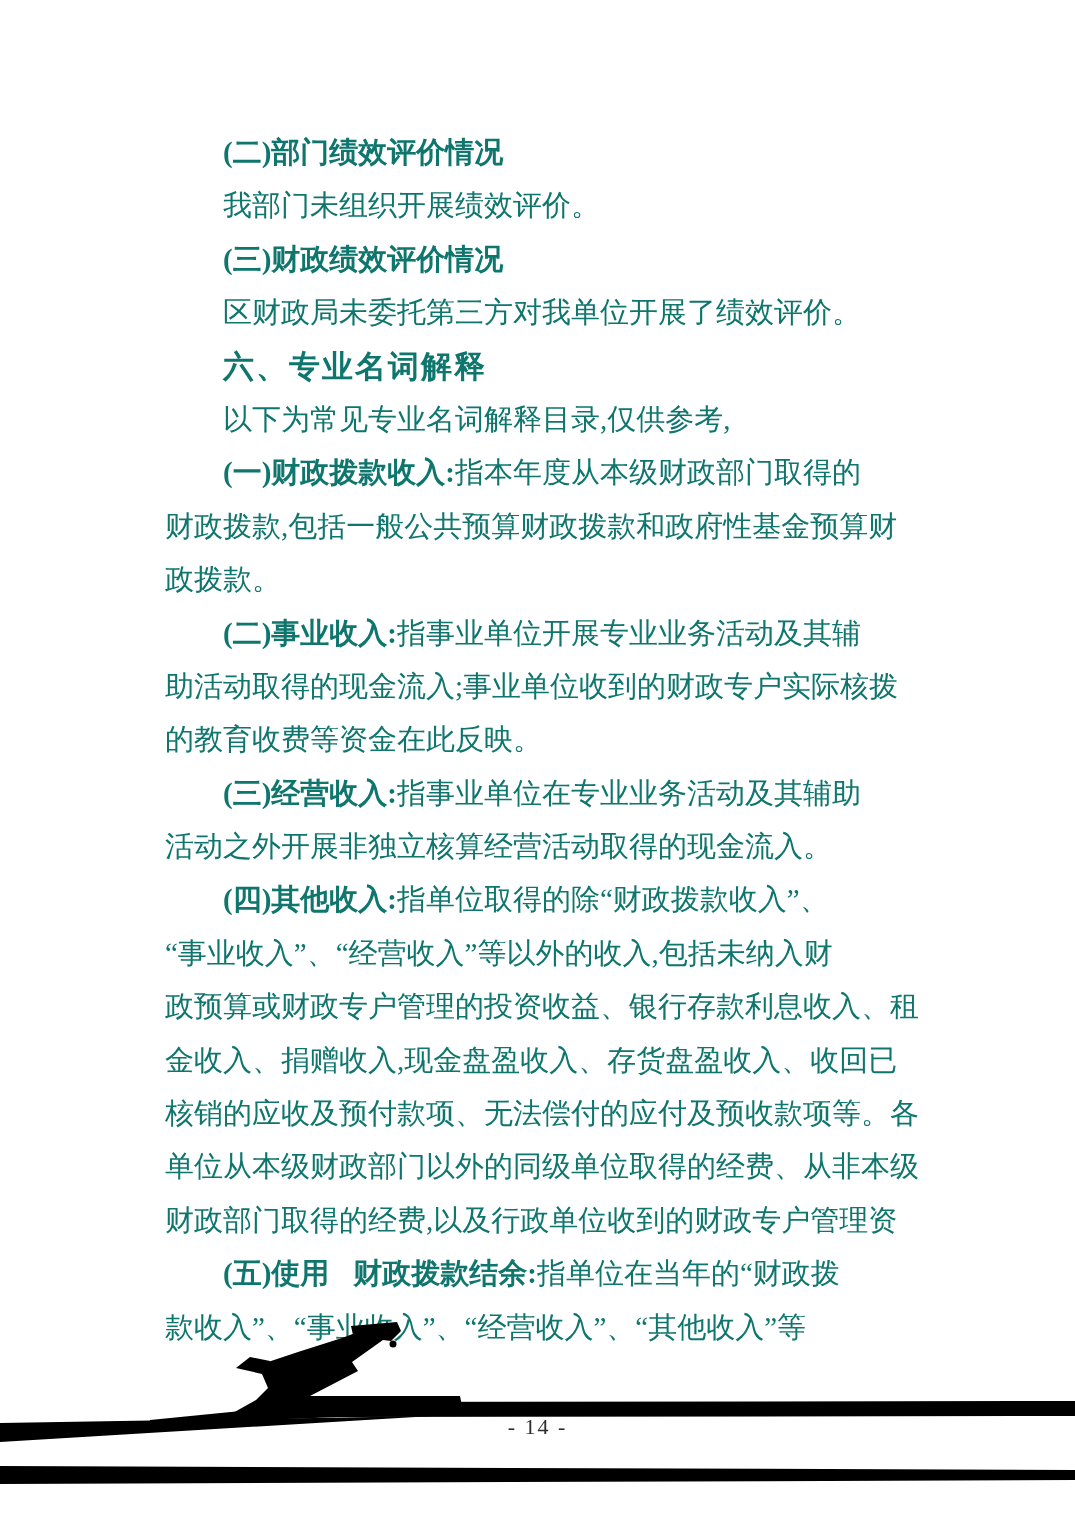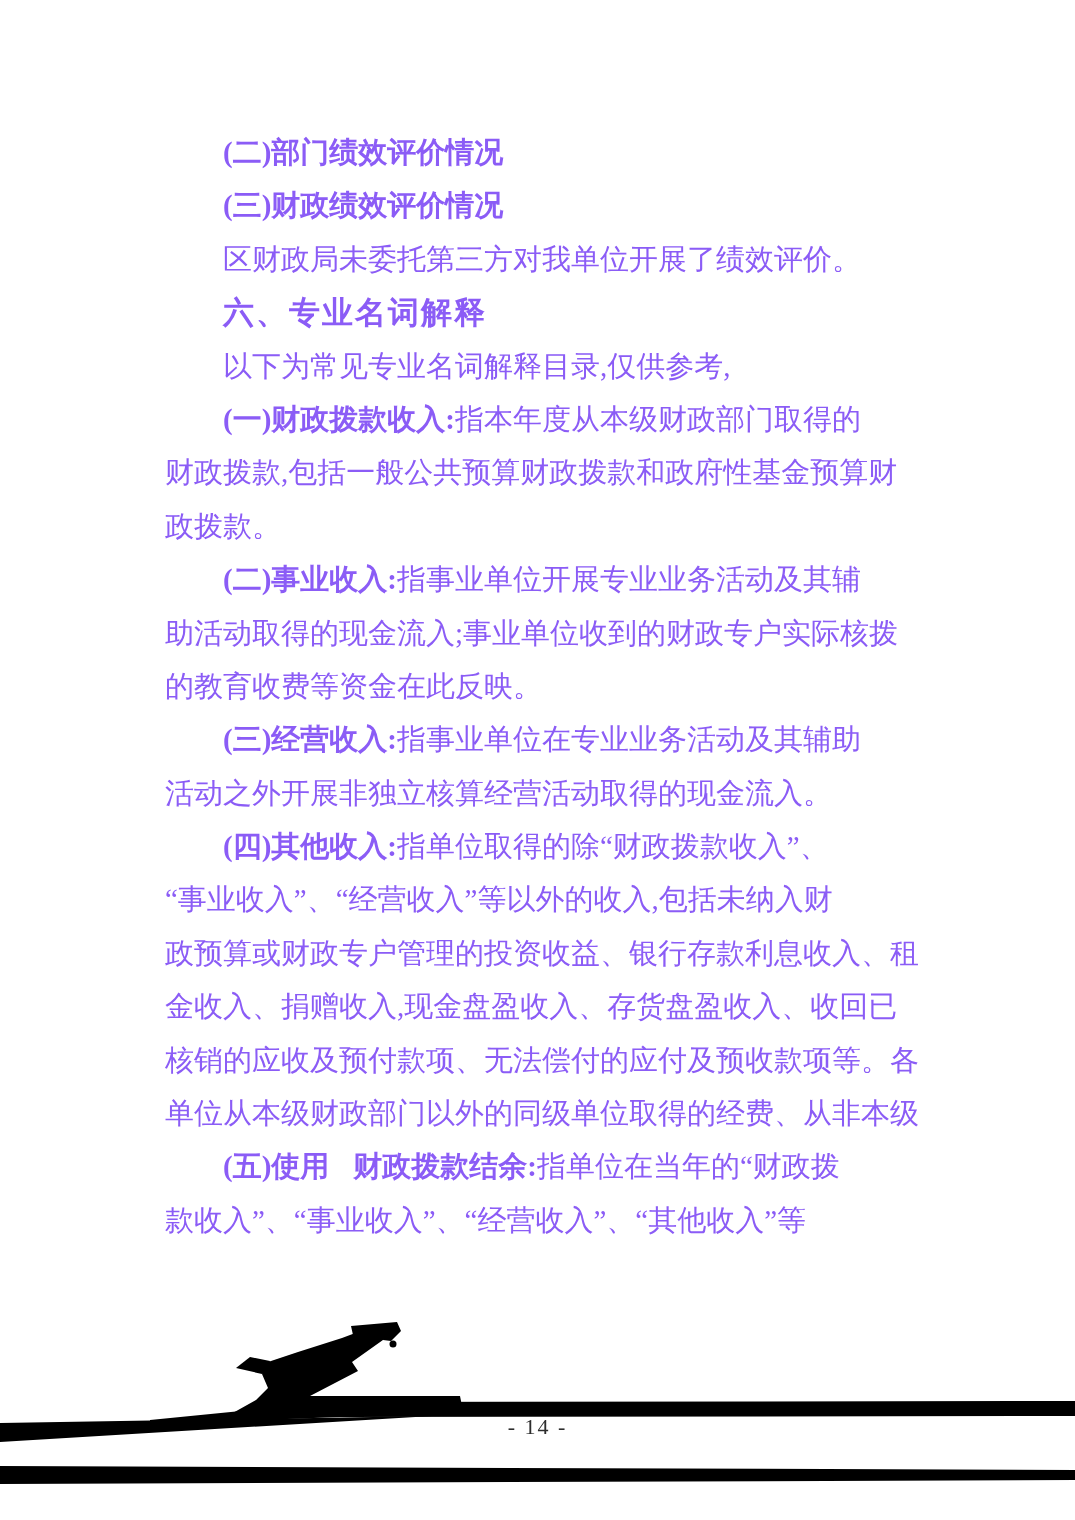--- a/index.html
+++ b/index.html
@@ -13,21 +13,21 @@
   .doc {
     position: absolute;
     left: 165px; top: 126px;
     width: 775px;
   }
   .line {
     height: 53.4px;
     line-height: 53.4px;
     font-size: 29px;
     white-space: nowrap;
-    color: #8b5cf6;
+    color: #0f766e;
     letter-spacing: 0px;
   }
   .line.indent { padding-left: 58px; }
   .line.heading span.run {
     font-family: "Liberation Sans", "DejaVu Sans", sans-serif;
     font-size: 31px;
     font-weight: 700;
     letter-spacing: 2px;
   }
   span.run.b { font-weight: 700; }
@@ -48,38 +48,40 @@
     z-index: 5;
     pointer-events: none;
   }
   .artifacts polygon, .artifacts circle { fill: #000000; }
 </style>
 </head>
 <body>
 
 <div class="doc">
     <div class="line indent"><span class="run b">(二)部门绩效评价情况</span></div>
+    <div class="line indent"><span class="run">我部门未组织开展绩效评价。</span></div>
     <div class="line indent"><span class="run b">(三)财政绩效评价情况</span></div>
     <div class="line indent"><span class="run">区财政局未委托第三方对我单位开展了绩效评价。</span></div>
     <div class="line indent heading"><span class="run b">六、专业名词解释</span></div>
     <div class="line indent"><span class="run">以下为常见专业名词解释目录,仅供参考,</span></div>
     <div class="line indent"><span class="run b">(一)财政拨款收入:</span><span class="run">指本年度从本级财政部门取得的</span></div>
     <div class="line"><span class="run">财政拨款,包括一般公共预算财政拨款和政府性基金预算财</span></div>
     <div class="line"><span class="run">政拨款。</span></div>
     <div class="line indent"><span class="run b">(二)事业收入:</span><span class="run">指事业单位开展专业业务活动及其辅</span></div>
     <div class="line"><span class="run">助活动取得的现金流入;事业单位收到的财政专户实际核拨</span></div>
     <div class="line"><span class="run">的教育收费等资金在此反映。</span></div>
     <div class="line indent"><span class="run b">(三)经营收入:</span><span class="run">指事业单位在专业业务活动及其辅助</span></div>
     <div class="line"><span class="run">活动之外开展非独立核算经营活动取得的现金流入。</span></div>
     <div class="line indent"><span class="run b">(四)其他收入:</span><span class="run">指单位取得的除“财政拨款收入”、</span></div>
     <div class="line"><span class="run">“事业收入”、“经营收入”等以外的收入,包括未纳入财</span></div>
     <div class="line"><span class="run">政预算或财政专户管理的投资收益、银行存款利息收入、租</span></div>
     <div class="line"><span class="run">金收入、捐赠收入,现金盘盈收入、存货盘盈收入、收回已</span></div>
     <div class="line"><span class="run">核销的应收及预付款项、无法偿付的应付及预收款项等。各</span></div>
     <div class="line"><span class="run">单位从本级财政部门以外的同级单位取得的经费、从非本级</span></div>
+    <div class="line"><span class="run">财政部门取得的经费,以及行政单位收到的财政专户管理资</span></div>
     <div class="line indent"><span class="run b">(五)使用</span><span class="gap"></span><span class="run b">财政拨款结余:</span><span class="run">指单位在当年的“财政拨</span></div>
     <div class="line"><span class="run">款收入”、“事业收入”、“经营收入”、“其他收入”等</span></div>
   </div>
 
 <div class="page-number">- 14 -</div>
 
 <svg class="artifacts" width="1075" height="1520" viewBox="0 0 1075 1520" xmlns="http://www.w3.org/2000/svg">
 
   <polygon points="351,1326 397,1322 401,1331 391,1341 383,1340 384,1333 353,1335"></polygon>
   <circle cx="393" cy="1344" r="3.5"></circle>

